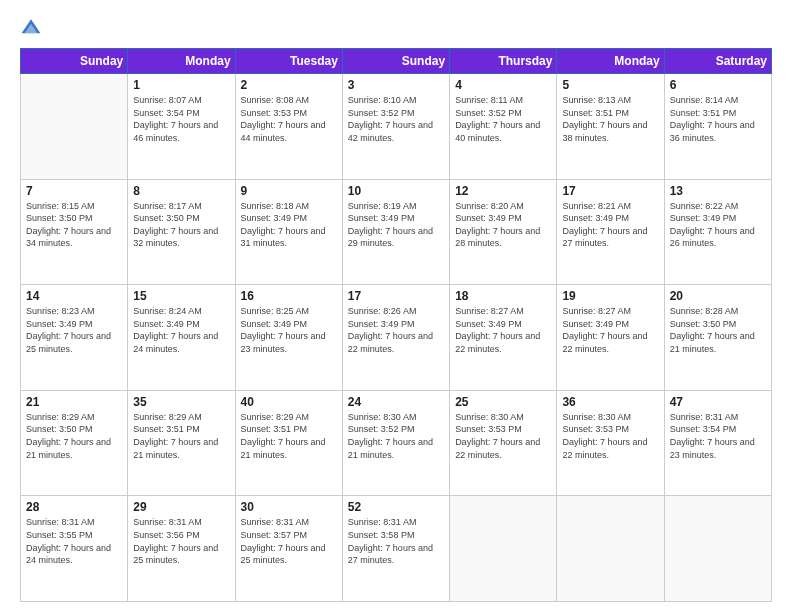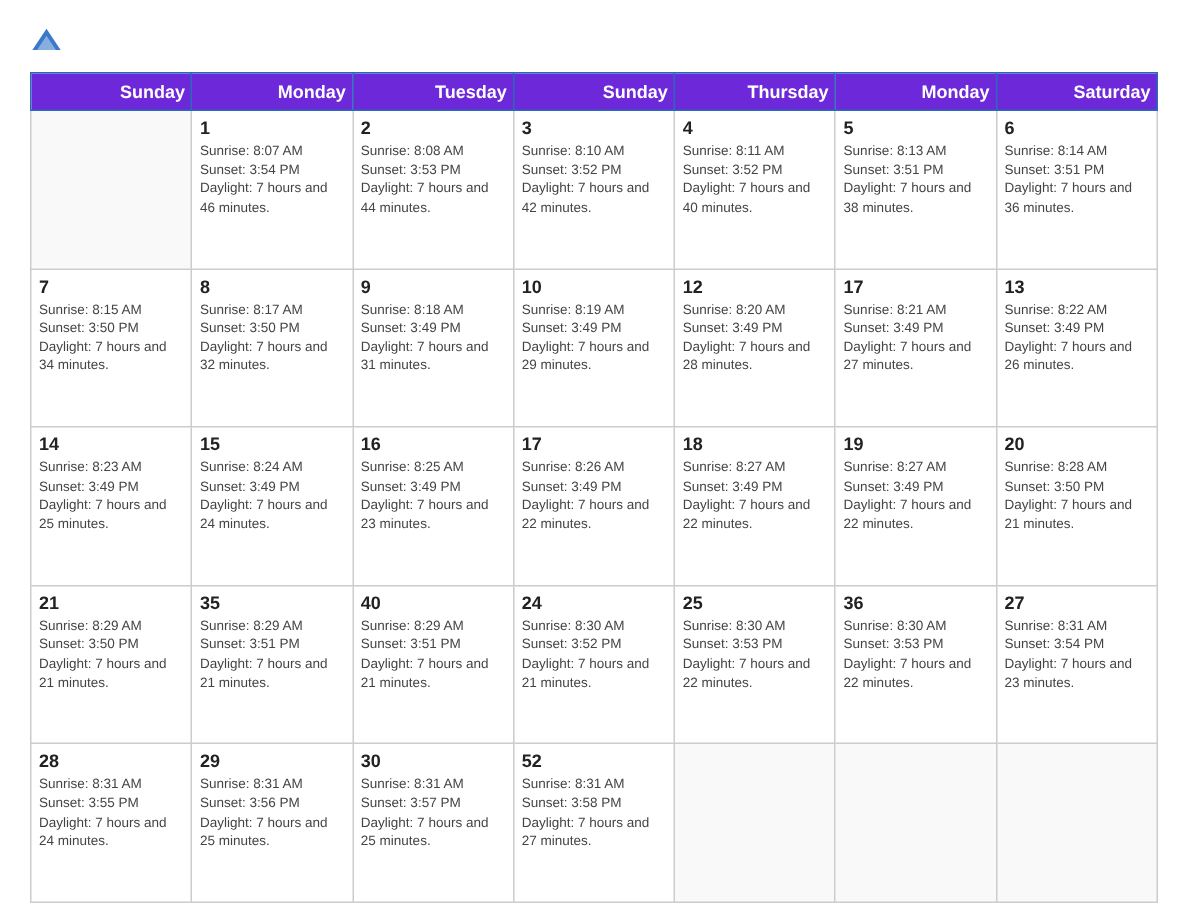--- a/index.html
+++ b/index.html
@@ -230,21 +230,21 @@
           </td>
           <td>
             <span class="day-number">25</span>
             <div class="day-info">Sunrise: 8:30 AM<br>Sunset: 3:53 PM<br>Daylight: 7 hours and 22 minutes.</div>
           </td>
           <td>
             <span class="day-number">36</span>
             <div class="day-info">Sunrise: 8:30 AM<br>Sunset: 3:53 PM<br>Daylight: 7 hours and 22 minutes.</div>
           </td>
           <td>
-            <span class="day-number">27</span>
+            <span class="day-number">47</span>
             <div class="day-info">Sunrise: 8:31 AM<br>Sunset: 3:54 PM<br>Daylight: 7 hours and 23 minutes.</div>
           </td>
         </tr>
         <tr>
           <td>
             <span class="day-number">28</span>
             <div class="day-info">Sunrise: 8:31 AM<br>Sunset: 3:55 PM<br>Daylight: 7 hours and 24 minutes.</div>
           </td>
           <td>
             <span class="day-number">29</span>

